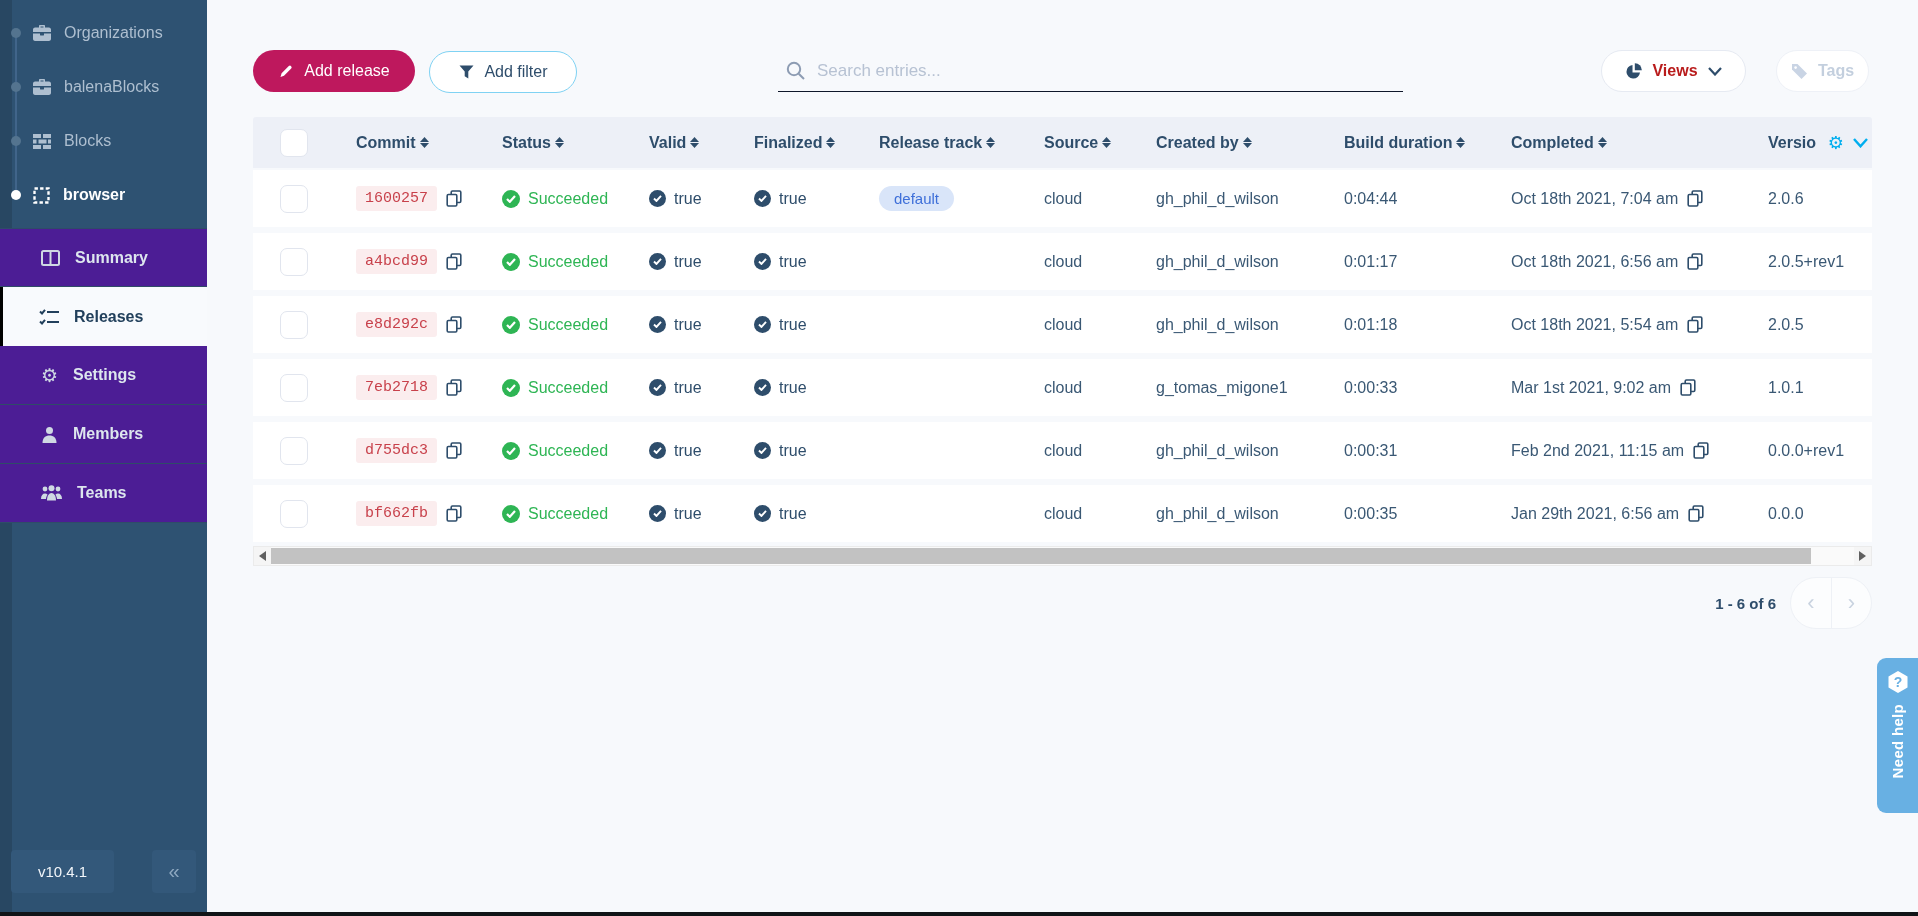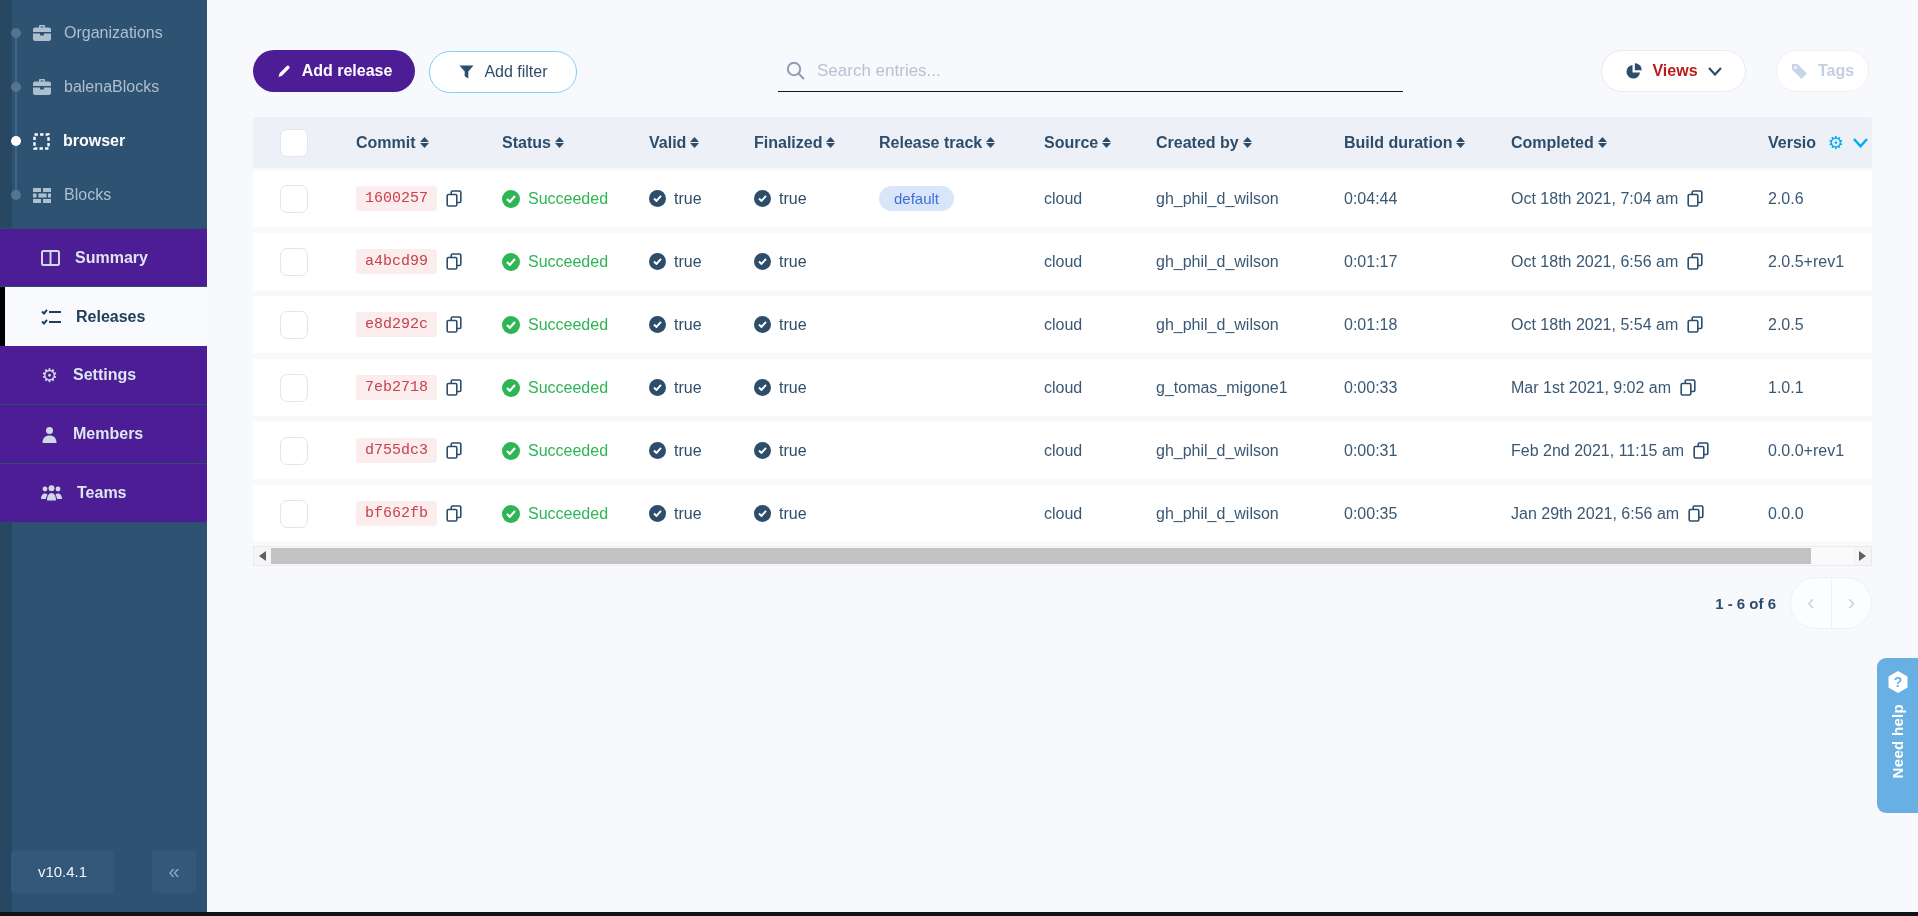--- a/index.html
+++ b/index.html
@@ -13,30 +13,30 @@
   .nav { position:absolute; top:6px; left:0; width:100%; }
   .nav-item { height:54px; display:flex; align-items:center; padding-left:33px; gap:13px; cursor:pointer; position:relative; color:#aebfd0; font-size:16px; }
   .nav-item .dot { position:absolute; left:11px; width:10px; height:10px; border-radius:50%; background:#54748f; }
   .nav-item.active { color:#ffffff; font-weight:bold; }
   .nav-item.active .dot { background:#ffffff; }
   .nav-item svg { flex:0 0 auto; }
 
   .submenu { position:absolute; top:228px; left:0; width:100%; }
   .menu-item { height:59px; display:flex; align-items:center; padding-left:41px; gap:15px; background:#4c1d95; border-bottom:1px solid #2f4c68; color:#dde6ee; font-size:16px; font-weight:bold; cursor:pointer; }
   .menu-item:first-child { border-top:1px solid #2f4c68; }
-  .menu-item.selected { background:#f8fafd; color:#22405c; border-left:5px solid #000000; padding-left:36px; border-bottom:none; }
+  .menu-item.selected { background:#f8fafd; color:#22405c; border-left:3px solid #000000; padding-left:36px; border-bottom:none; }
 
   .sidebar-bottom { position:absolute; bottom:19px; left:0; width:100%; }
   .version-pill { position:absolute; bottom:0; left:11px; width:103px; height:43px; background:#33587a; border-radius:4px; color:#f2f6fa; font-size:15px; display:flex; align-items:center; justify-content:center; cursor:pointer; }
   .collapse-btn { position:absolute; bottom:0; left:152px; width:44px; height:43px; background:#33587a; border-radius:4px; color:#8ea8c0; font-size:20px; display:flex; align-items:center; justify-content:center; cursor:pointer; }
 
   
   .toolbar { position:absolute; left:253px; top:50px; right:46px; height:42px; }
   .btn { display:inline-flex; align-items:center; justify-content:center; gap:10px; height:42px; border-radius:21px; font-size:16px; cursor:pointer; border:1px solid transparent; background:#fff; }
-  .btn-primary { background:#4c1d95; color:#fff; font-weight:bold; width:162px; }
+  .btn-primary { background:#be185d; color:#fff; font-weight:normal; width:162px; }
   .btn-outline-accent { border-color:#7fd2f3; color:#2e4d6b; width:148px; margin-left:10px; }
   .search-wrap { position:absolute; left:525px; top:0; width:625px; height:42px; border-bottom:1px solid #0f172a; display:flex; align-items:center; gap:12px; padding-left:8px; }
   .search-input { border:none; outline:none; background:transparent; font-size:17px; color:#42607e; width:560px; font-family:"Liberation Sans",sans-serif; }
   .search-input::placeholder { color:#b7c2d3; }
   .btn-views { position:absolute; right:126px; top:0; width:145px; border-color:#e6eaf2; color:#b91c1c; font-weight:bold; }
   .btn-tags { position:absolute; right:3px; top:0; width:93px; border-color:#eef1f7; color:#c3cfde; font-weight:bold; cursor:default; }
 
   
   .table { position:absolute; left:253px; top:117px; width:1619px; }
   .grid { display:grid; grid-template-columns:87px 140px 145px 105px 125px 165px 110px 190px 170px 250px 132px; }
@@ -110,39 +110,39 @@
         </svg>
       <span>Organizations</span>
     </div>
     <div class="nav-item">
       <span class="dot"></span>
       <svg width="18" height="16" viewBox="0 0 18 16" fill="#aebfd0">
           <path d="M6 2.5V1c0-.6.4-1 1-1h4c.6 0 1 .4 1 1v1.5h4c.8 0 2 .8 2 2V7H0V4.5c0-1.2 1.2-2 2-2h4zM7.5 1.4v1.1h3V1.4h-3zM0 8.5h7v1.2c0 .5.4.9.9.9h2.2c.5 0 .9-.4.9-.9V8.5h7V14c0 1.2-1.2 2-2 2H2c-.8 0-2-.8-2-2V8.5z"></path>
         </svg>
       <span>balenaBlocks</span>
     </div>
-    <div class="nav-item active">
-      <span class="dot"></span>
-      <svg width="17" height="17" viewBox="0 0 17 17" fill="none" stroke="#ffffff" stroke-width="2.4" stroke-dasharray="3.4 2.2">
-          <rect x="1.5" y="1.5" width="14" height="14"></rect>
-        </svg>
-      <span>browser</span>
-    </div>
     <div class="nav-item">
       <span class="dot"></span>
       <svg width="18" height="15" viewBox="0 0 18 15" fill="#aebfd0">
           <rect x="0" y="0" width="8" height="4"></rect>
           <rect x="10" y="0" width="8" height="4"></rect>
           <rect x="0" y="5.5" width="3.5" height="4"></rect>
           <rect x="5.5" y="5.5" width="8" height="4"></rect>
           <rect x="15" y="5.5" width="3" height="4"></rect>
           <rect x="0" y="11" width="8" height="4"></rect>
           <rect x="10" y="11" width="8" height="4"></rect>
         </svg>
       <span>Blocks</span>
+    </div>
+    <div class="nav-item active">
+      <span class="dot"></span>
+      <svg width="17" height="17" viewBox="0 0 17 17" fill="none" stroke="#ffffff" stroke-width="2.4" stroke-dasharray="3.4 2.2">
+          <rect x="1.5" y="1.5" width="14" height="14"></rect>
+        </svg>
+      <span>browser</span>
     </div>
   </div>
 
   <div class="submenu">
     <div class="menu-item">
       <svg width="19" height="16" viewBox="0 0 19 16" fill="none" stroke="#cfd9e3" stroke-width="2">
           <rect x="1" y="1" width="17" height="14" rx="1.5"></rect>
           <line x1="9.5" y1="1" x2="9.5" y2="15"></line>
         </svg>
       <span>Summary</span>

